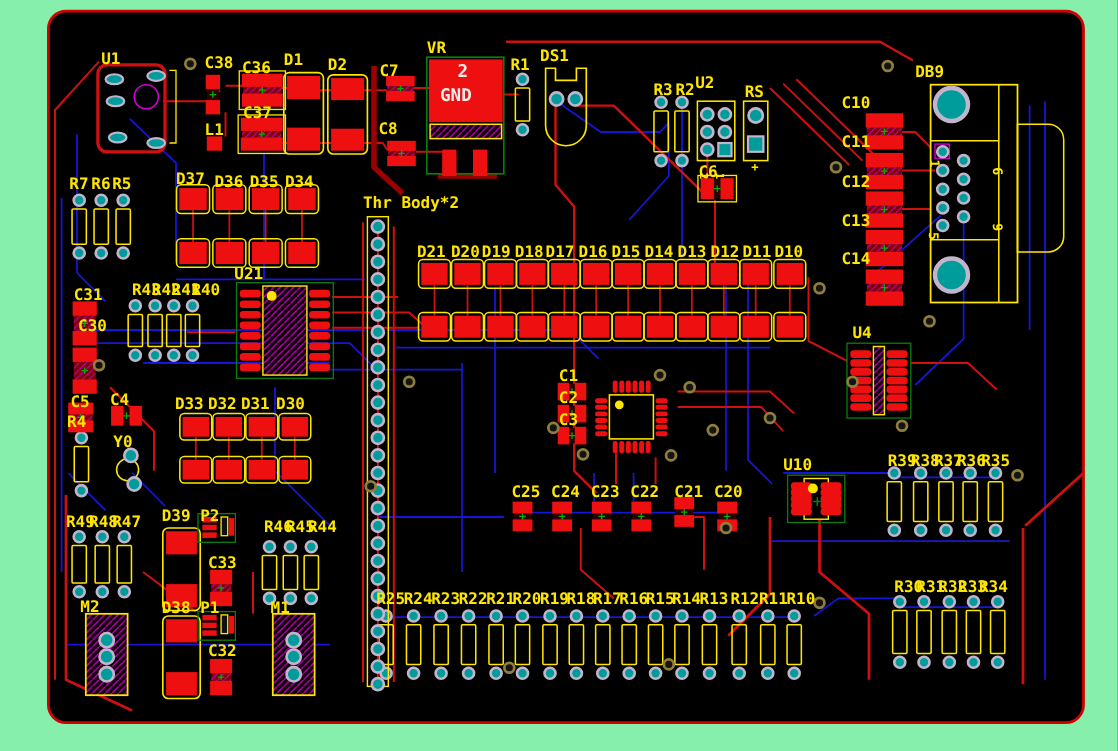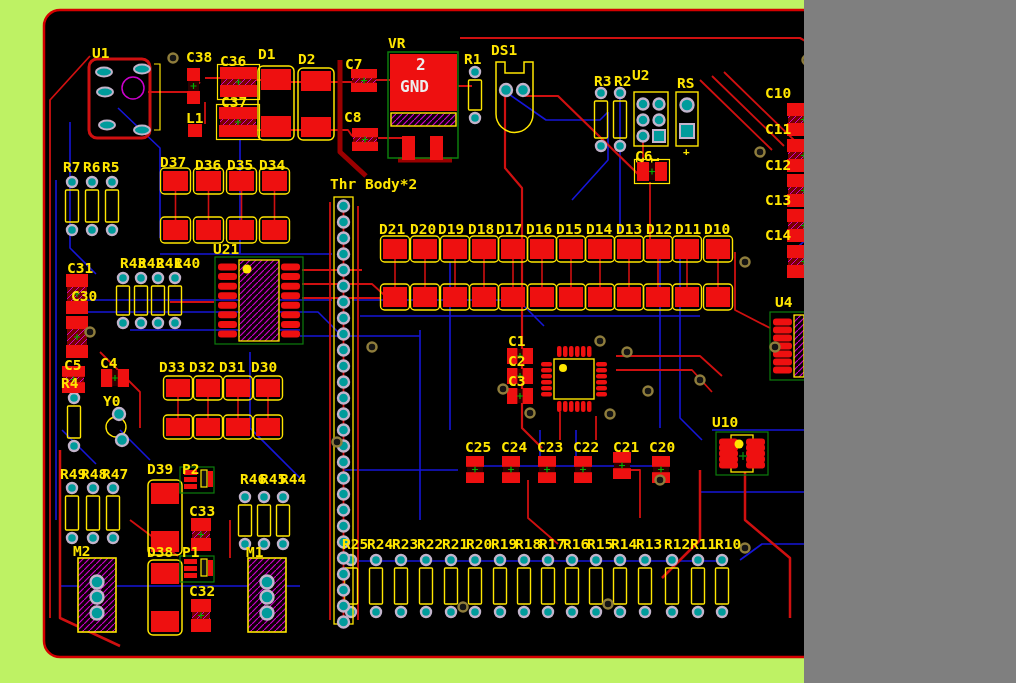--- a/index.html
+++ b/index.html
@@ -1,16 +1,16 @@
 <!DOCTYPE html>
 <html><head>
 <meta charset="utf-8">
 <style>
   html,body{margin:0;padding:0;background:#7f7f7f;}
-  #stage{position:relative;width:804px;height:683px;background:#bef264;overflow:hidden;
+  #stage{position:relative;width:1016px;height:683px;background:#86efac;overflow:hidden;
          font-family:"DejaVu Sans Mono", monospace;}
   svg text{font-family:"DejaVu Sans Mono", monospace;font-weight:bold;}
 </style>
 </head>
 <body>
 
 <div id="stage">
   <svg id="board-svg" width="1016" height="683" viewBox="0 0 1016 683">
     <defs>
       <pattern id="hpB" width="6" height="6" patternUnits="userSpaceOnUse">

